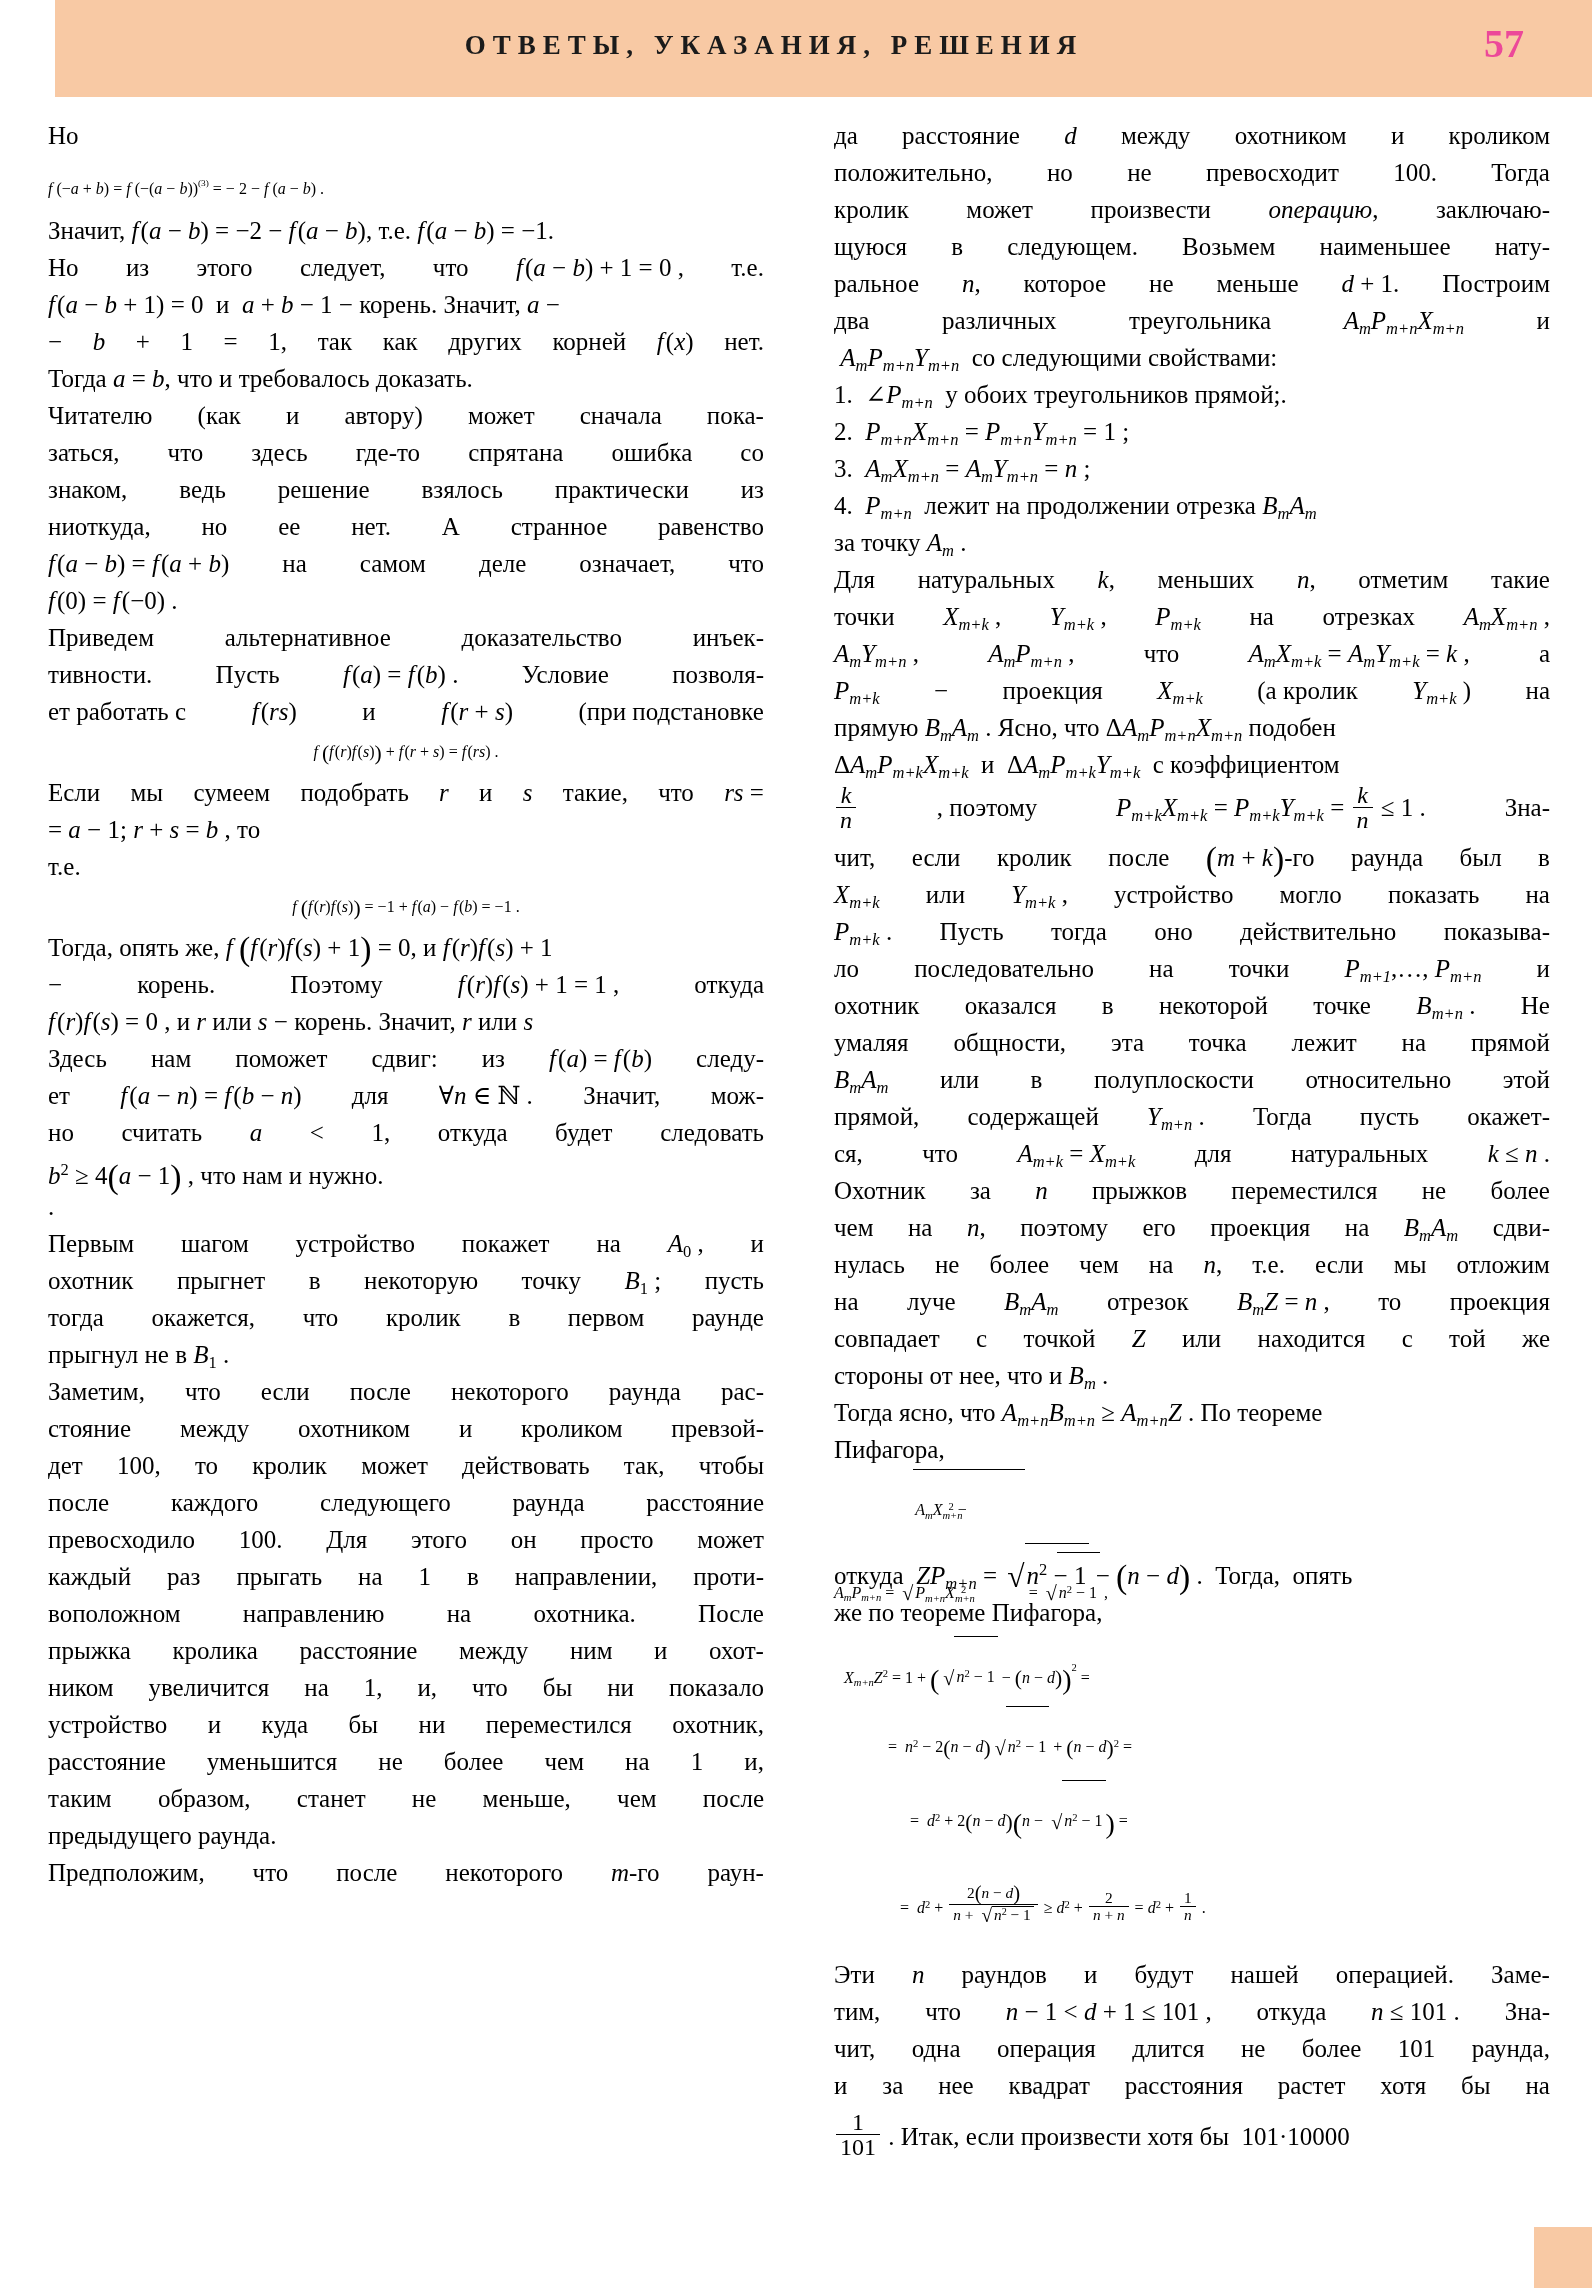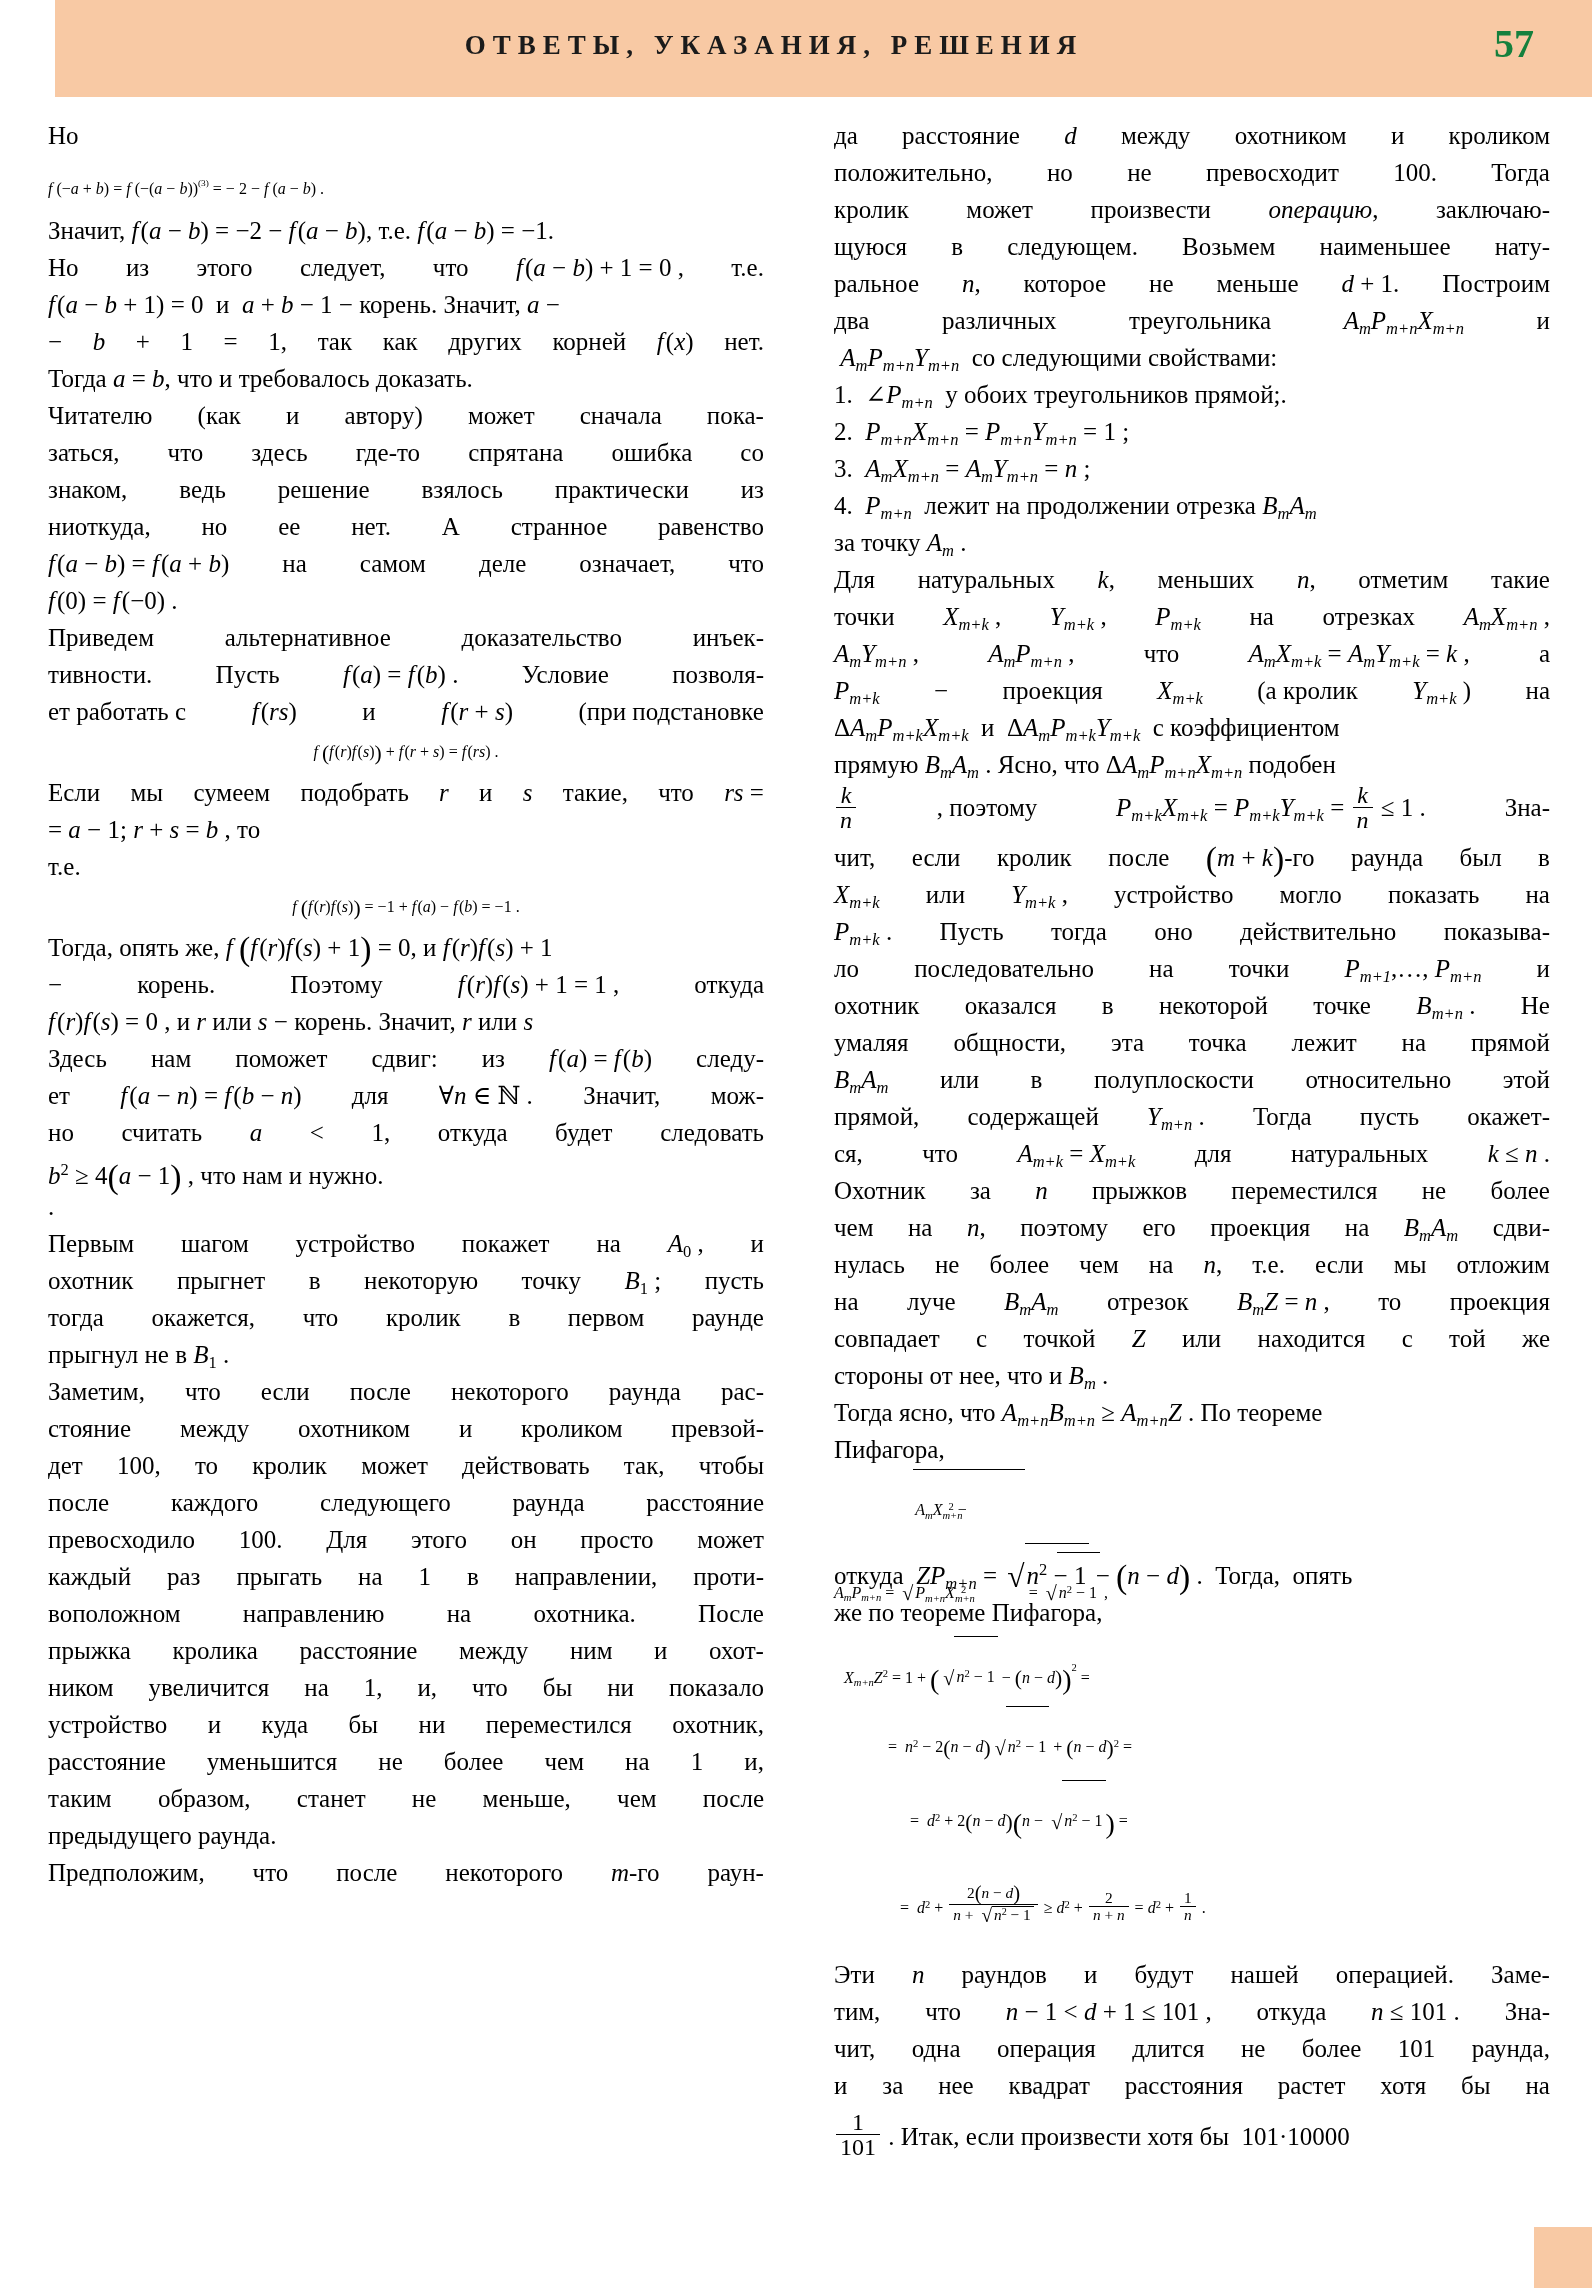--- a/index.html
+++ b/index.html
@@ -32,26 +32,26 @@
     width: 1438px;
     text-align: center;
     font-family: "Liberation Serif", "DejaVu Serif", serif;
     font-size: 27px;
     font-weight: bold;
     letter-spacing: 7px;
     color: #1b1b1b;
   }
   #page-number {
     position: absolute;
-    right: 58px;
+    right: 68px;
     top: 20px;
     font-size: 40px;
     font-weight: bold;
     font-family: "Liberation Serif", "DejaVu Serif", serif;
-    color: #15803d;
+    color: #ec4899;
   }
 
   
   #corner-block {
     position: absolute;
     right: 0;
     bottom: 0;
     width: 58px;
     height: 62px;
     background: #f8c9a4;
@@ -590,22 +590,22 @@
         </span>
       <span class="j">
           <span><i>P</i><sub>m+k</sub></span>
           <span>−</span>
           <span>проекция</span>
           <span><i>X</i><sub>m+k</sub></span>
           <span>(а кролик</span>
           <span><i>Y</i><sub>m+k</sub> )</span>
           <span>на</span>
         </span>
+      <span class="ln">прямую <i>B</i><sub>m</sub><i>A</i><sub>m</sub> . Ясно, что Δ<i>A</i><sub>m</sub><i>P</i><sub>m+n</sub><i>X</i><sub>m+n</sub> подобен</span>
       <span class="ln">Δ<i>A</i><sub>m</sub><i>P</i><sub>m+k</sub><i>X</i><sub>m+k</sub>&nbsp; и&nbsp; Δ<i>A</i><sub>m</sub><i>P</i><sub>m+k</sub><i>Y</i><sub>m+k</sub>&nbsp; с коэффициентом</span>
-      <span class="ln">прямую <i>B</i><sub>m</sub><i>A</i><sub>m</sub> . Ясно, что Δ<i>A</i><sub>m</sub><i>P</i><sub>m+n</sub><i>X</i><sub>m+n</sub> подобен</span>
       <span class="j" style="height:56px;">
           <span><span class="frac"><span class="num"><i>k</i></span><span class="den"><i>n</i></span></span></span>
           <span>, поэтому</span>
           <span><i>P</i><sub>m+k</sub><i>X</i><sub>m+k</sub> = <i>P</i><sub>m+k</sub><i>Y</i><sub>m+k</sub> = <span class="frac"><span class="num"><i>k</i></span><span class="den"><i>n</i></span></span> ≤ 1 .</span>
           <span>Зна-</span>
         </span>
       <span class="j">
           <span>чит,</span>
           <span>если</span>
           <span>кролик</span>

